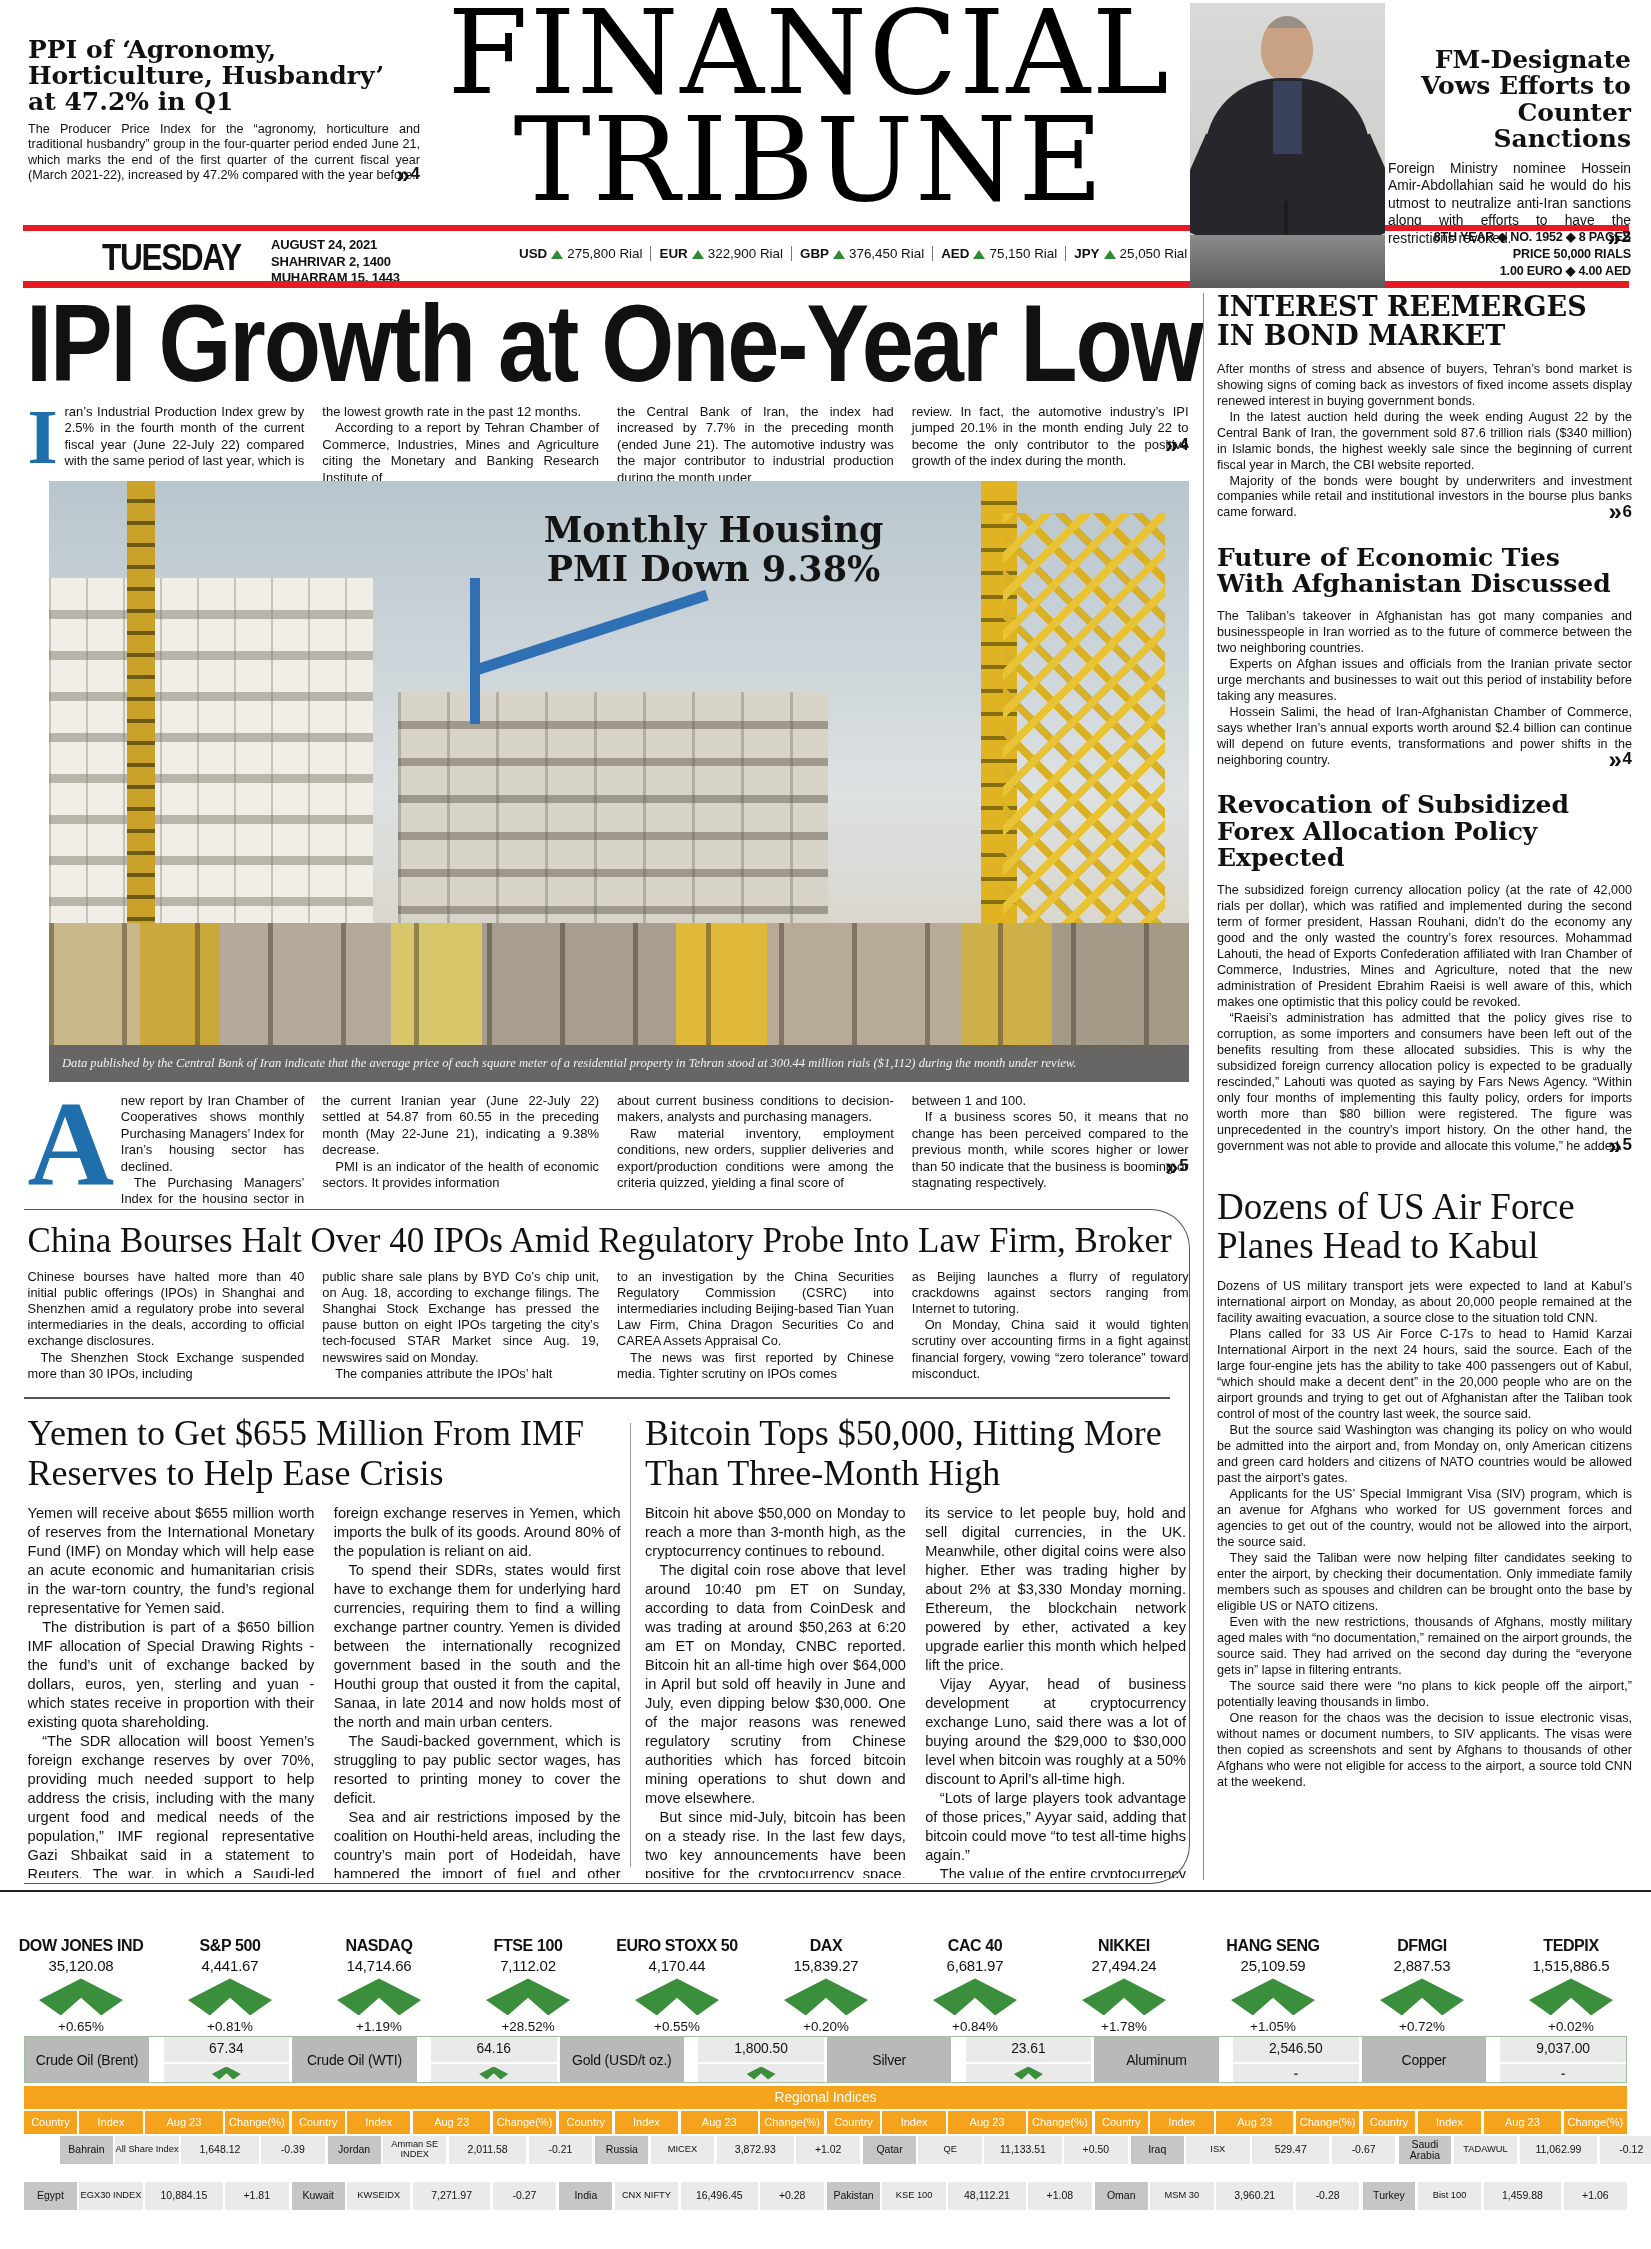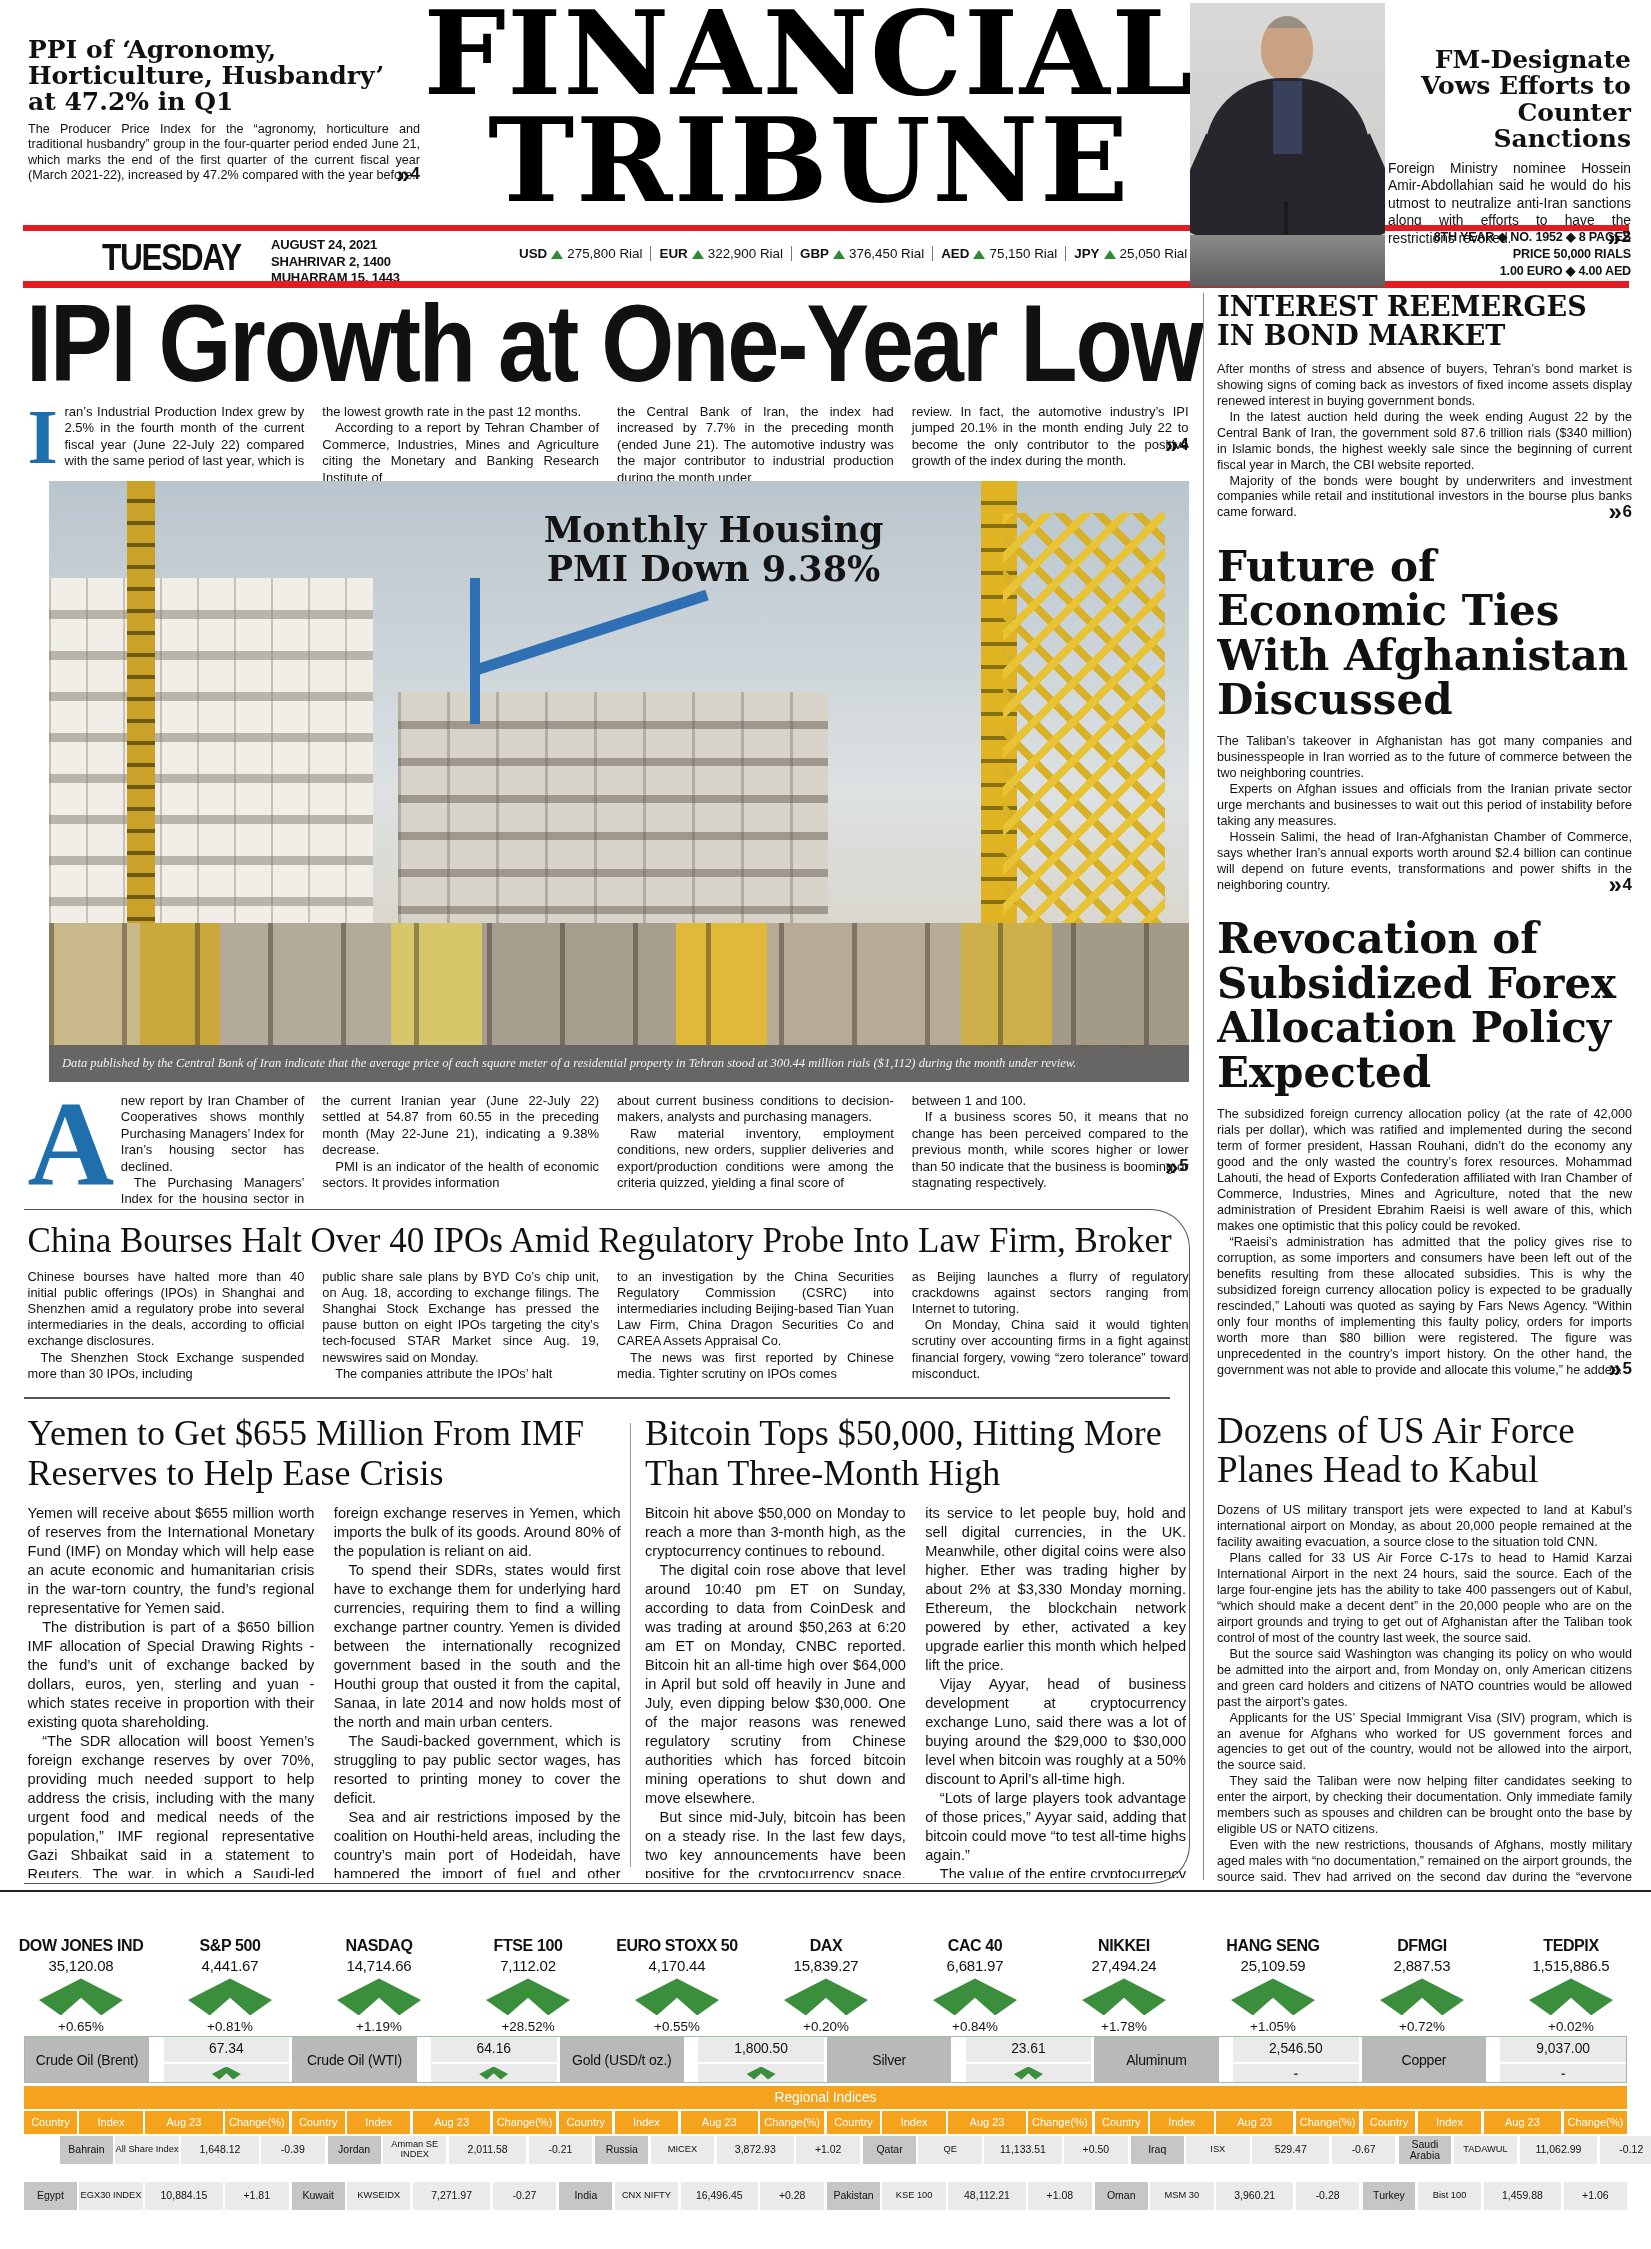--- a/index.html
+++ b/index.html
@@ -5,21 +5,21 @@
   html,body{margin:0;padding:0;background:#e9e9e9;}
   .page{position:relative;width:1652px;height:2250px;background:#fff;overflow:hidden;
         font-family:"Liberation Sans",sans-serif;color:#111;}
   .abs{position:absolute;}
 
   
   .ppi{left:28px;top:37px;width:392px;}
   .ppi-title{font-family:"DejaVu Serif",serif;font-weight:bold;font-size:25px;line-height:1.04;margin:0 0 6.5px 0;}
   .ppi-body{font-size:12.6px;line-height:1.24;text-align:justify;white-space:pre-line;}
   .masthead{left:404px;top:0px;width:810px;text-align:center;
-            font-family:"DejaVu Serif",serif;font-weight:bold;font-size:116px;line-height:.92;
+            font-family:"DejaVu Serif",serif;font-weight:normal;font-size:116px;line-height:.92;
             letter-spacing:1.6px;margin:0;color:#000;}
   .fm-photo{left:1190px;top:3.2px;width:195px;height:284px;overflow:hidden;z-index:5;
             background:linear-gradient(180deg,#d9d9d7 0%,#cfcfcd 60%,#c4c4c2 100%);}
   .fm-head{position:absolute;left:71px;top:13px;width:52px;height:65px;border-radius:50% 50% 46% 46%;
            background:linear-gradient(180deg,#9a8f85 0 18%,#c9a183 18%);}
   .fm-body{position:absolute;left:14.6px;top:75px;width:165px;height:162px;border-radius:46% 46% 0 0;
            background:#26262c;}
   .fm-shirt{position:absolute;left:83px;top:78px;width:29px;height:73px;background:#39405c;}
   .fm-arm-l{position:absolute;left:-6.5px;top:138px;width:57px;height:97px;background:#26262c;transform:rotate(24deg);}
   .fm-arm-r{position:absolute;right:-6.5px;top:138px;width:57px;height:97px;background:#26262c;transform:rotate(-24deg);}
@@ -100,21 +100,21 @@
   .feat-title{font-family:"Liberation Serif",serif;font-size:36px;line-height:1.1;margin:0 0 11.3px 0;font-weight:normal;}
   .feat-cols{display:flex;gap:19.5px;}
   .feat-cols .col{font-size:14.6px;line-height:1.3;}
   .vsep{left:630px;top:1423px;width:0.8px;height:444px;background:#999;}
   .divider-v{left:1203px;top:293px;width:0.8px;height:1587px;background:#888;}
 
   
   .rightcol{left:1217px;top:292px;width:415px;height:1589px;overflow:hidden;}
   .rc-art{margin-bottom:18px;overflow:hidden;}
   .rc-title-caps{font-family:"DejaVu Serif",serif;font-weight:bold;font-size:27px;line-height:1.08;margin:0 0 11.3px 0;}
-  .rc-title{font-family:"DejaVu Serif",serif;font-weight:bold;font-size:42px;line-height:1.06;margin:4.9px 0 11.3px 0;}
+  .rc-title{font-family:"DejaVu Serif",serif;font-weight:bold;font-size:25px;line-height:1.06;margin:4.9px 0 11.3px 0;}
   .rc-title-lt{font-family:"Liberation Serif",serif;font-weight:normal;font-size:37px;line-height:1.05;margin:15px 0 13px 0;}
   .rc-body{font-size:12.6px;line-height:1.27;text-align:justify;white-space:pre-line;}
 
   
   .mk-rule{left:0;top:1890px;width:1652px;height:1.6px;background:#222;}
   .indices{left:6.5px;top:1900px;width:1639px;height:135px;display:flex;}
   .idx{flex:1;text-align:center;padding-top:37px;}
   .idx-name{font-weight:bold;font-size:16px;letter-spacing:-0.4px;white-space:nowrap;}
   .idx-val{font-size:15px;margin-top:1.6px;letter-spacing:-0.2px;}
   .chev{width:84px;height:37px;margin:4.9px auto 3.2px auto;background:#3a8e3c;

